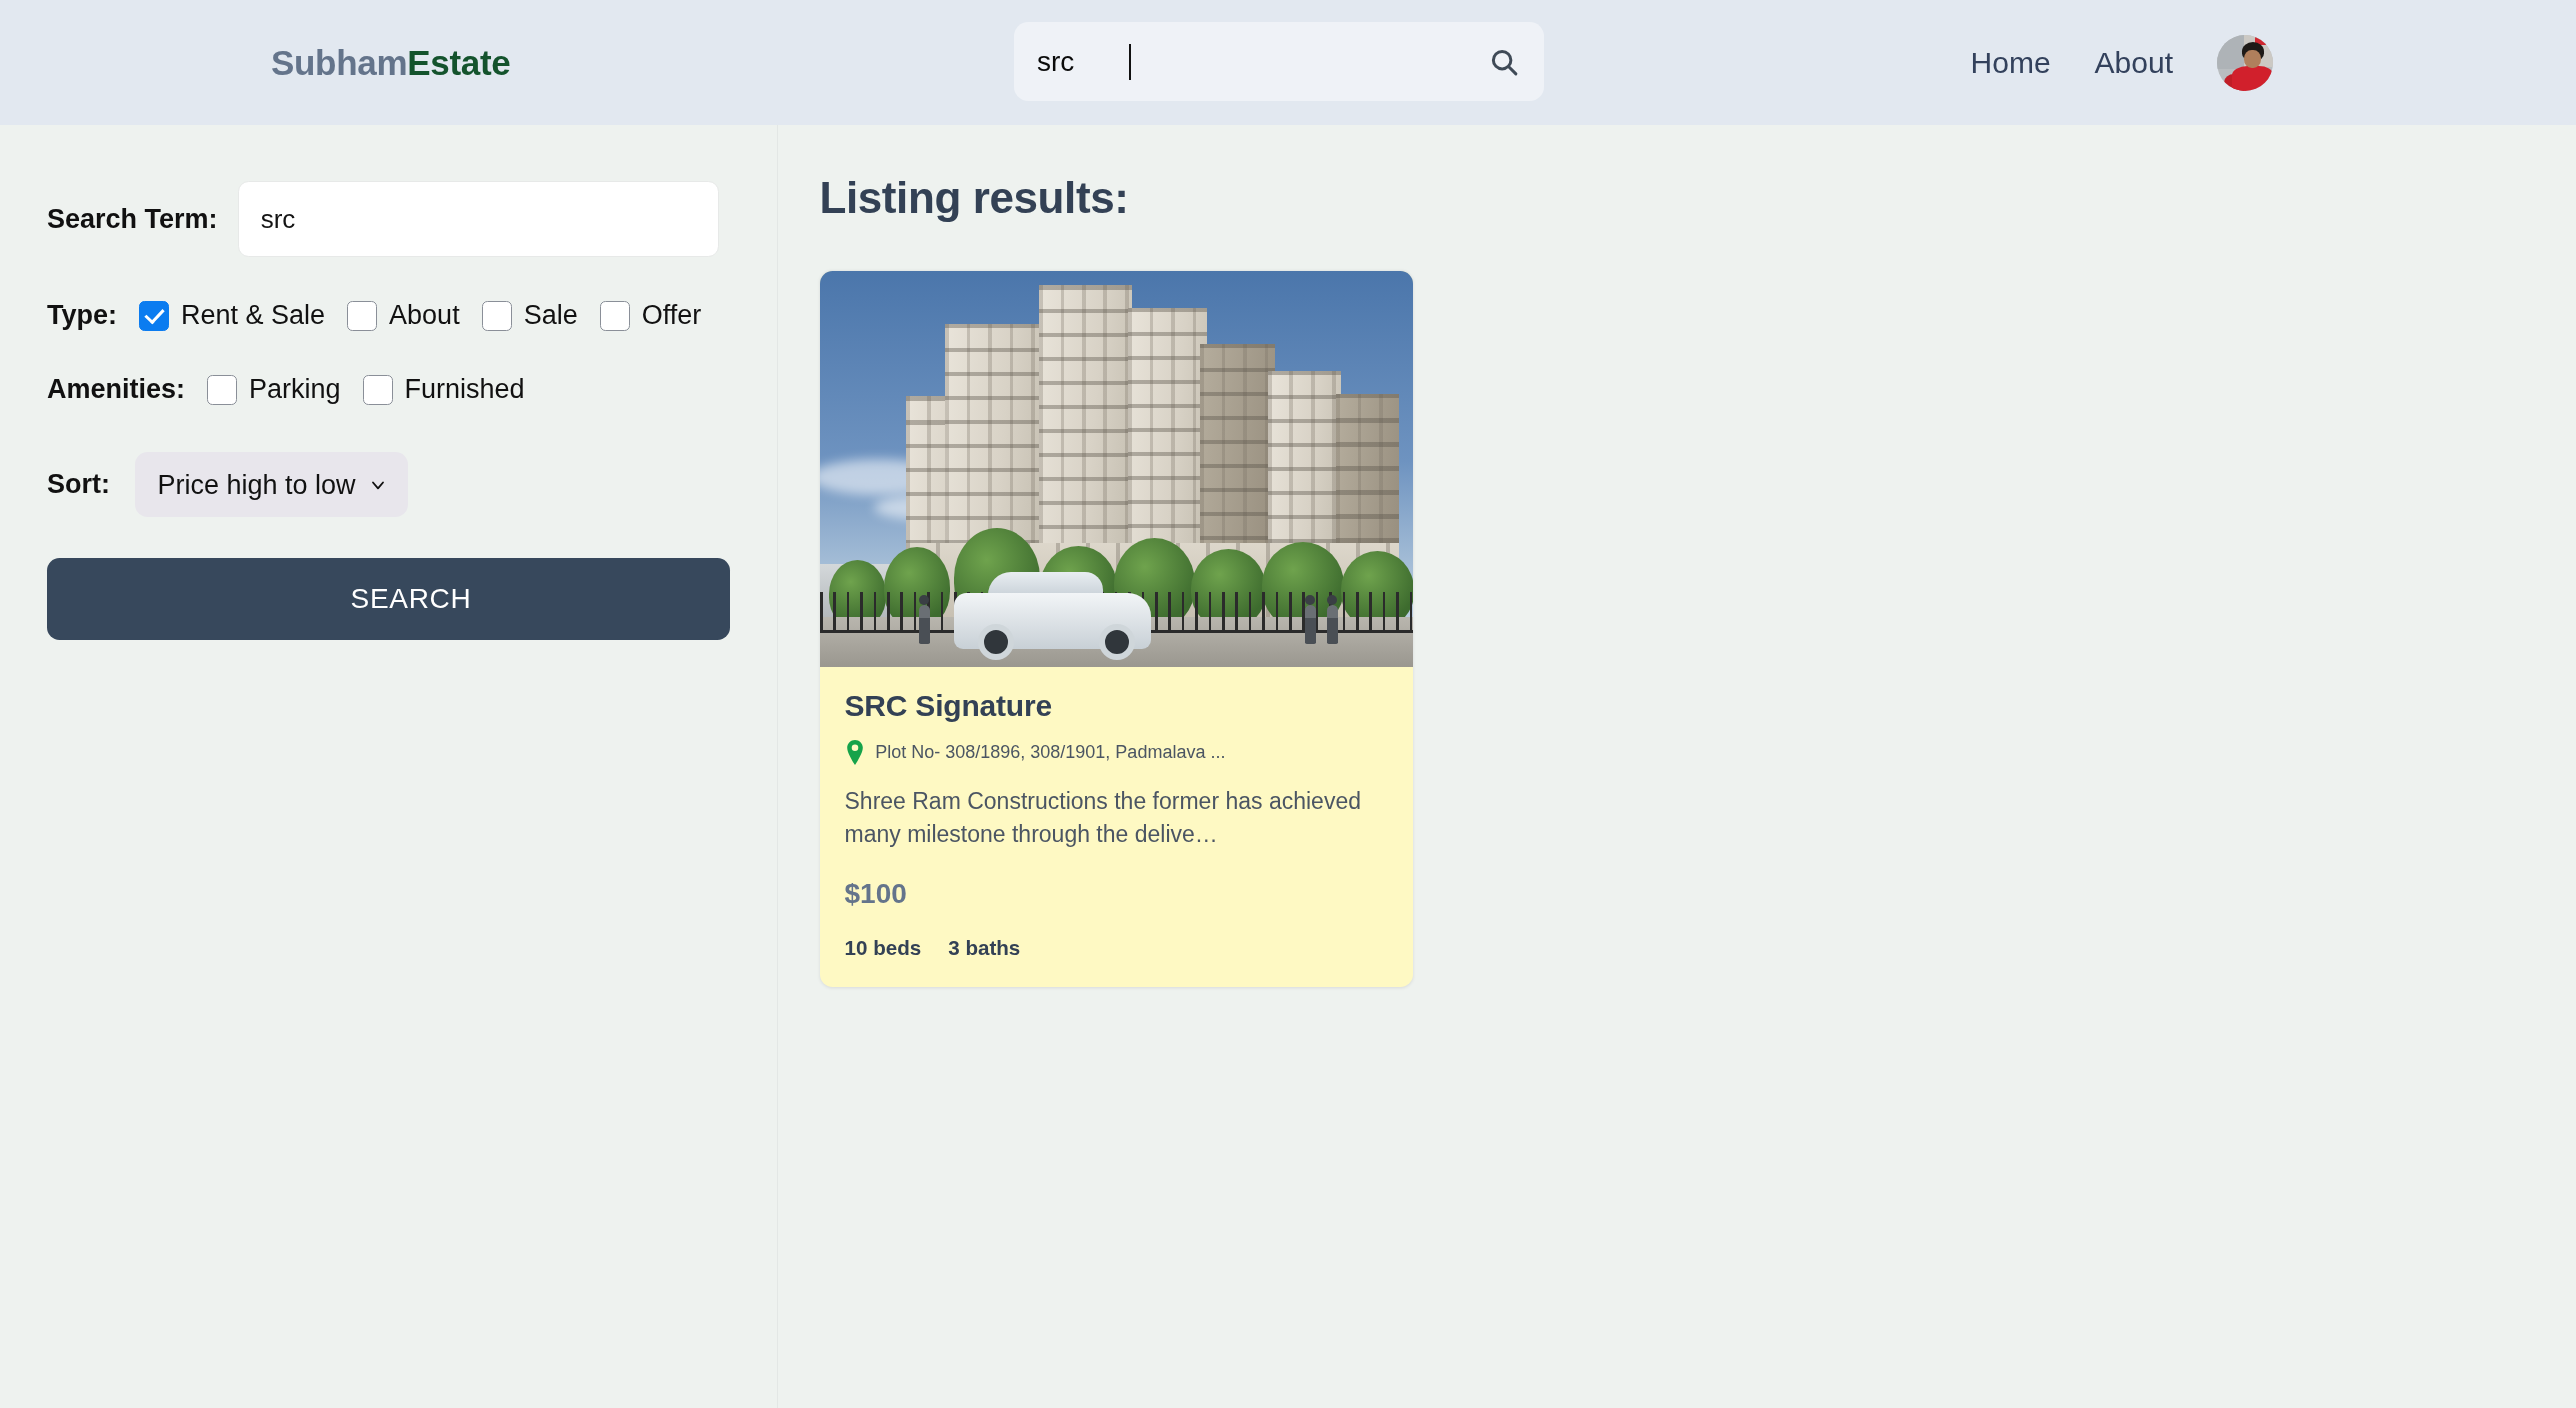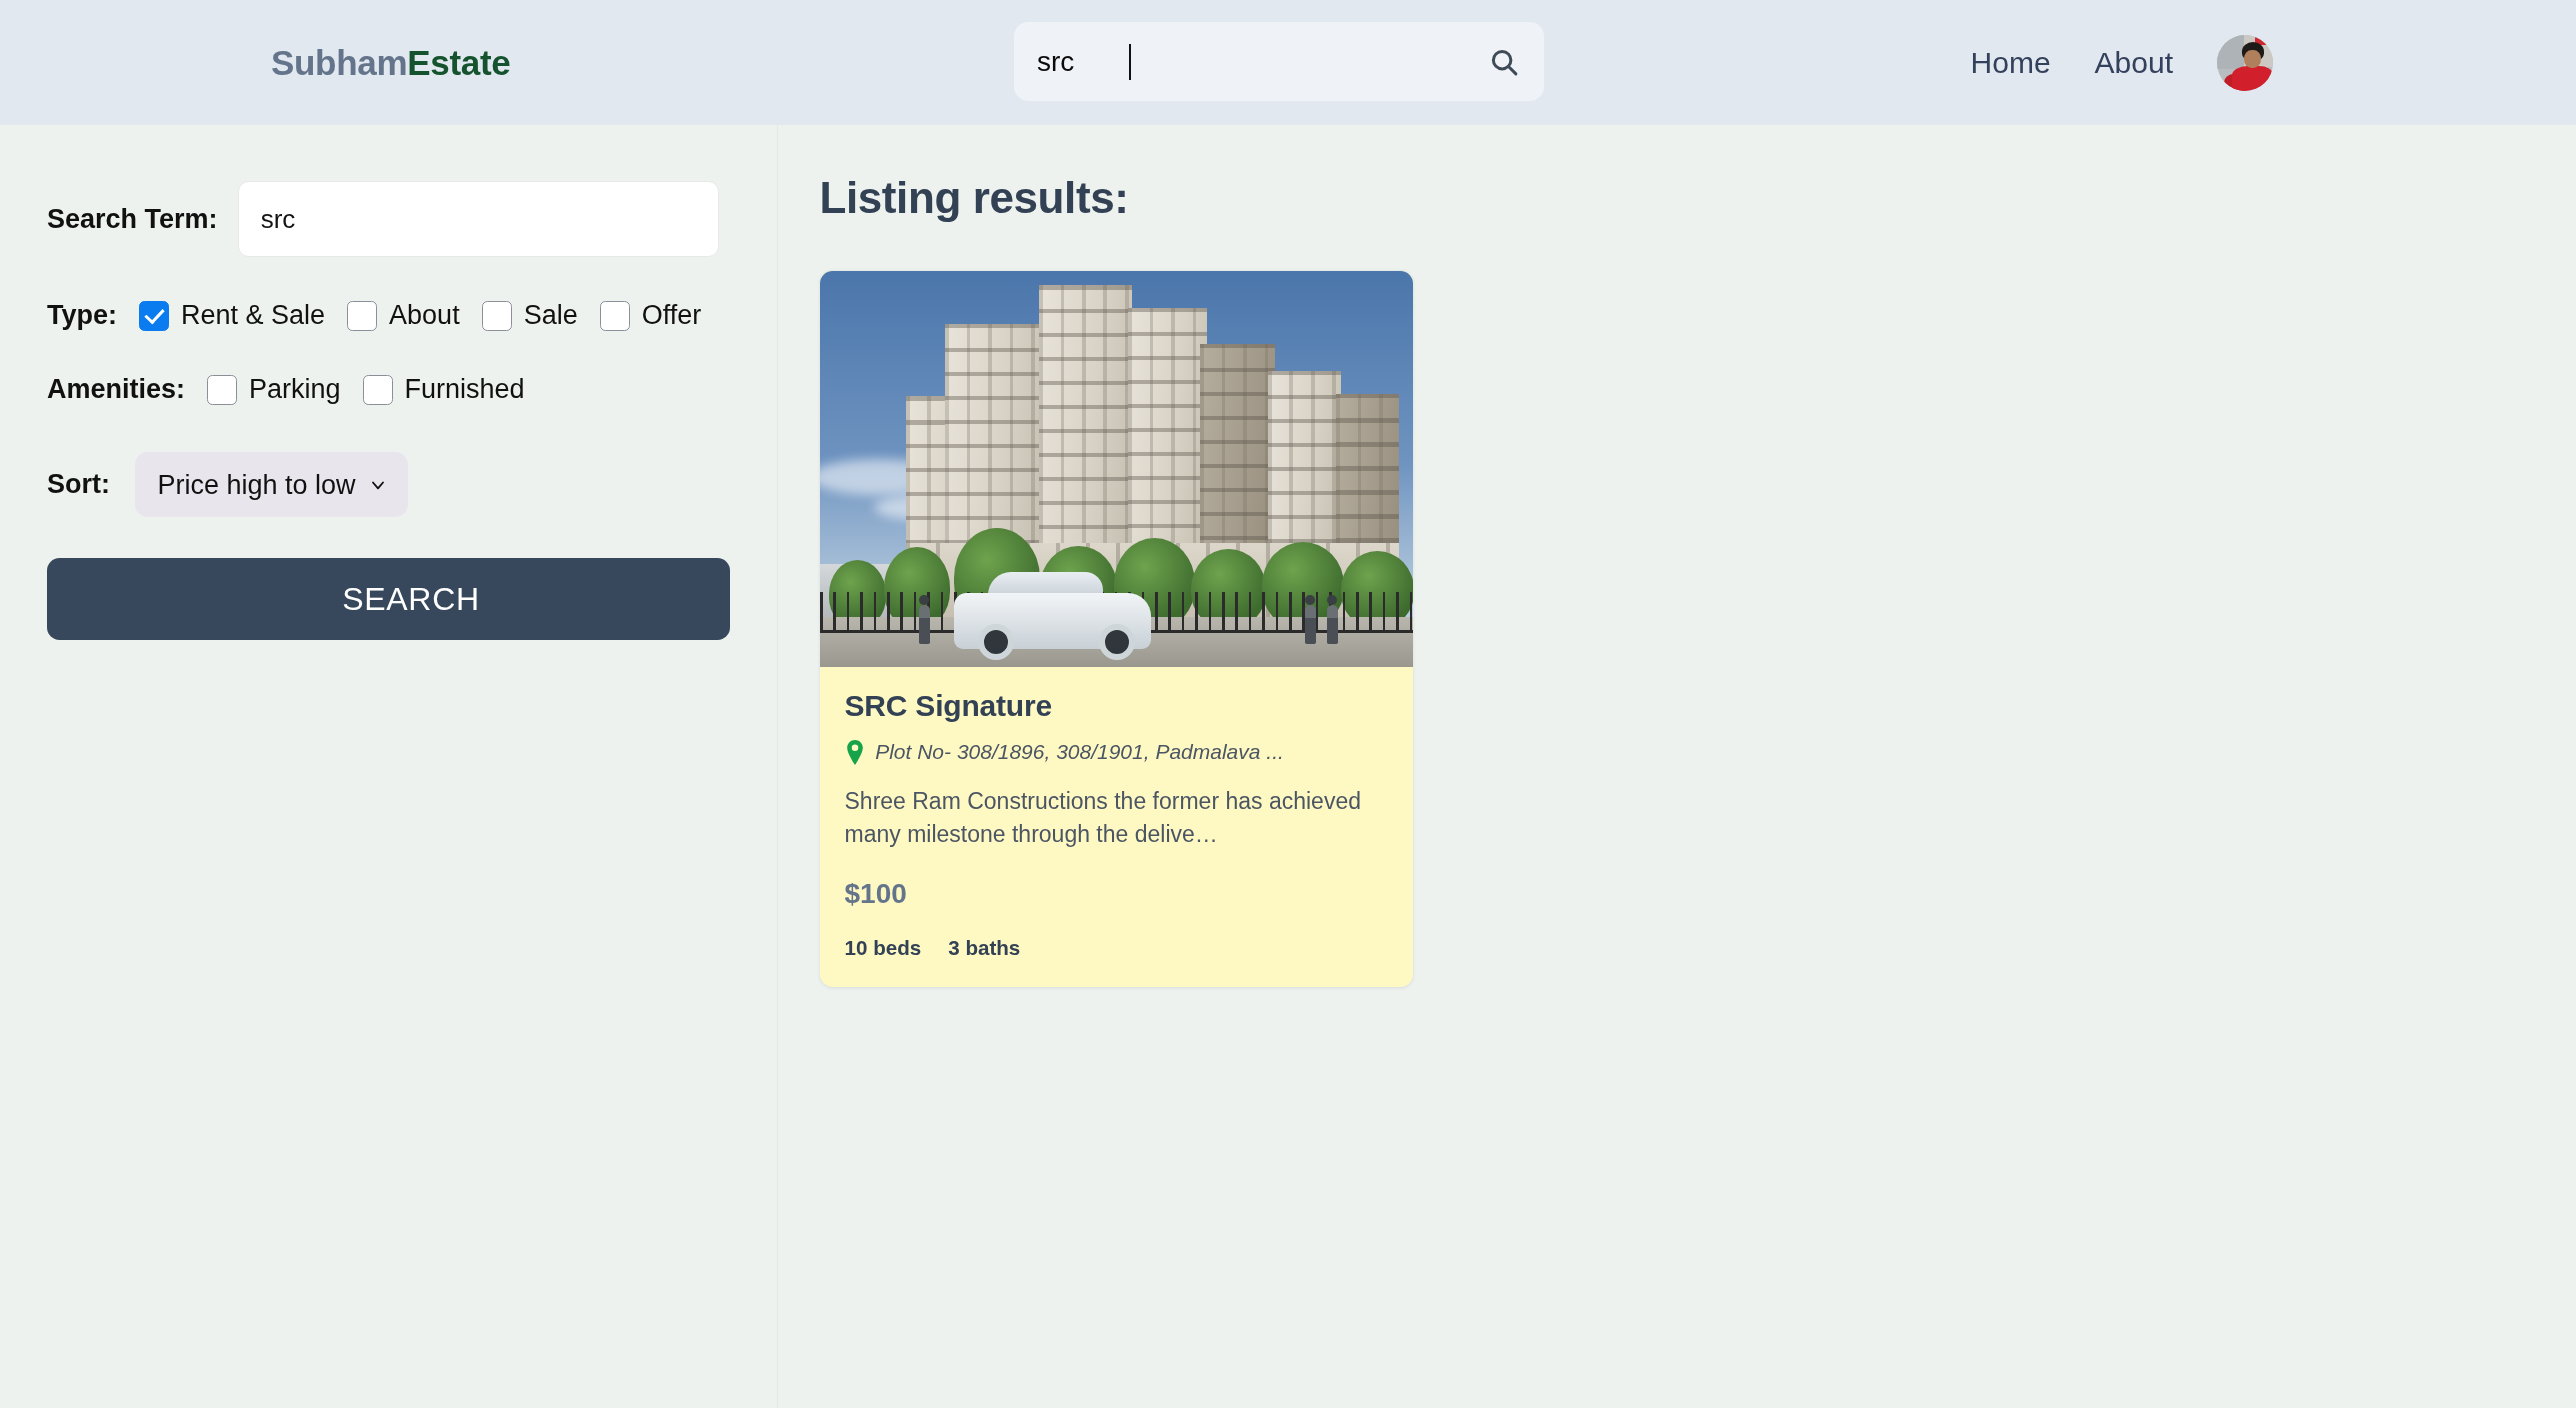--- a/index.html
+++ b/index.html
@@ -236,21 +236,21 @@
 
   .search-submit {
     margin-top: 41px;
     width: 683px;
     height: 82px;
     background: #37485c;
     color: #fff;
     border: none;
     border-radius: 12.5px;
     font-family: "Liberation Sans", sans-serif;
-    font-size: 32px;
+    font-size: 28px;
     letter-spacing: 0.7px;
     cursor: pointer;
     padding-left: 45px;
   }
 
   
   .results {
     flex: 1;
     padding: 48px 0 0 21.5px;
     min-width: 0;
@@ -376,26 +376,25 @@
     font-size: 30px;
     font-weight: bold;
     color: #334155;
     margin-bottom: 17px;
     letter-spacing: -0.2px;
   }
   .card-addr {
     display: flex;
     align-items: center;
     gap: 10.7px;
-    font-size: 21px;
+    font-size: 18px;
     color: #4b5563;
     margin-bottom: 20px;
     white-space: nowrap;
     overflow: hidden;
-    font-style: italic;
   }
   .pin-icon { color: #16a34a; display: flex; flex-shrink: 0; }
   .card-desc {
     font-size: 23px;
     color: #4b5563;
     line-height: 1.44;
     margin-bottom: 27px;
     max-height: 70px;
     overflow: hidden;
   }

